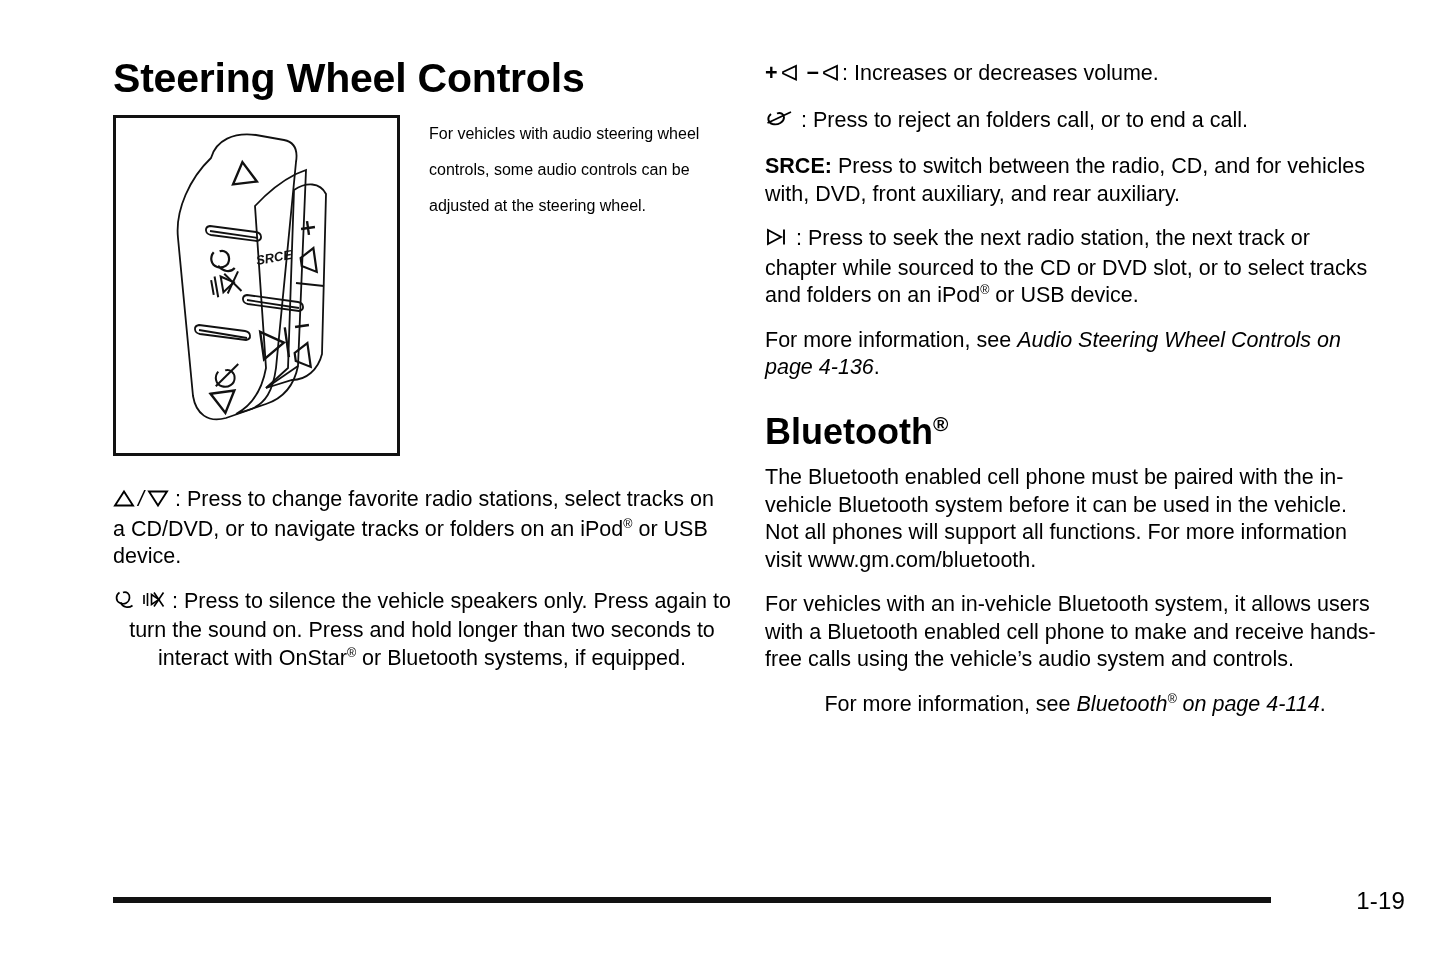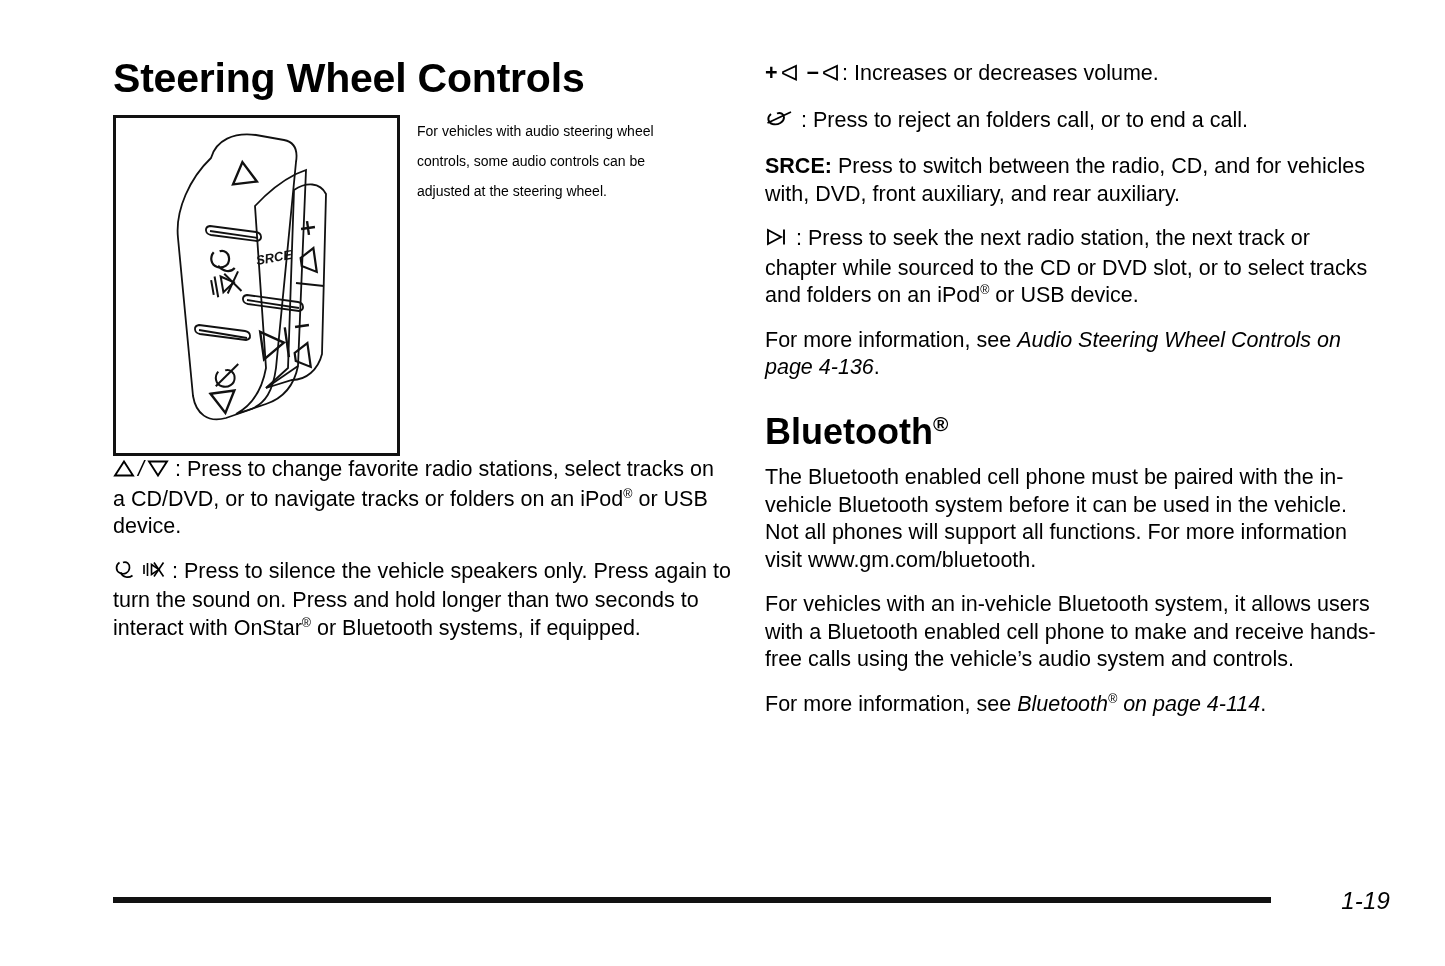--- a/index.html
+++ b/index.html
@@ -53,21 +53,21 @@
     vertical-align: super;
     line-height: 0;
   }
 
   
   p.body {
     font-size: 21.5px;
     line-height: 27.5px;
     margin: 0 0 17px 0;
   }
-  p.body:last-child { margin-bottom: 0; }
+  p.body:last-child { margin-bottom: 0; text-align: center; }
   .it { font-style: italic; }
   .bd { font-weight: bold; }
 
   
   .illus-wrap {
     display: block;
   }
   .illus-row {
     display: flex;
     align-items: flex-start;
@@ -75,23 +75,23 @@
   .illus-frame {
     width: 287px;
     height: 341px;
     border: 3px solid #111;
     box-sizing: border-box;
     background: #fff;
     flex: 0 0 auto;
   }
   .illus-frame svg { display: block; }
   .illus-caption {
-    margin-left: 17px;
-    font-size: 14px;
-    line-height: 30px;
+    margin-left: 29px;
+    font-size: 16px;
+    line-height: 36px;
     width: 275px;
     padding-top: 1px;
   }
 
   
   .icon-inline {
     display: inline-block;
     vertical-align: -2px;
   }
   .icon-inline.up { vertical-align: -2px; }
@@ -105,25 +105,24 @@
   .footer-rule {
     position: absolute;
     left: 113px;
     top: 897px;
     width: 1158px;
     height: 6px;
     background: #111;
   }
   .page-num {
     position: absolute;
-    right: 55px;
+    right: 40px;
     top: 887px;
     font-size: 24px;
     letter-spacing: 0.2px;
-    font-style: italic;
   }
 </style>
 </head>
 <body>
 
 <div class="page">
 
   <div class="col-left">
 
     <h1 class="section-title">Steering Wheel Controls</h1>
@@ -212,21 +211,21 @@
             <g stroke-width="2.4" transform="rotate(-8 108 285)">
               <path d="M96 274 L 120 274 L 108 295 Z"></path>
             </g>
           </svg>
         </div>
 
         <div class="illus-caption">For vehicles with audio steering wheel controls, some audio controls can be adjusted at the steering wheel.</div>
       </div>
     </div>
 
-    <p class="body" style="">
+    <p class="body" style="margin-top:30px;">
       <span class="icon-inline up">
         <svg width="22" height="19" viewBox="0 0 22 19" fill="none" stroke="#000" stroke-width="1.9">
           <path d="M11 2.5 L 20 16.5 L 2 16.5 Z"></path>
         </svg>
       </span><span class="slash-sep">/</span><span class="icon-inline">
         <svg width="22" height="19" viewBox="0 0 22 19" fill="none" stroke="#000" stroke-width="1.9">
           <path d="M2 2.5 L 20 2.5 L 11 16.5 Z"></path>
         </svg>
       </span>
       <span>:</span>

